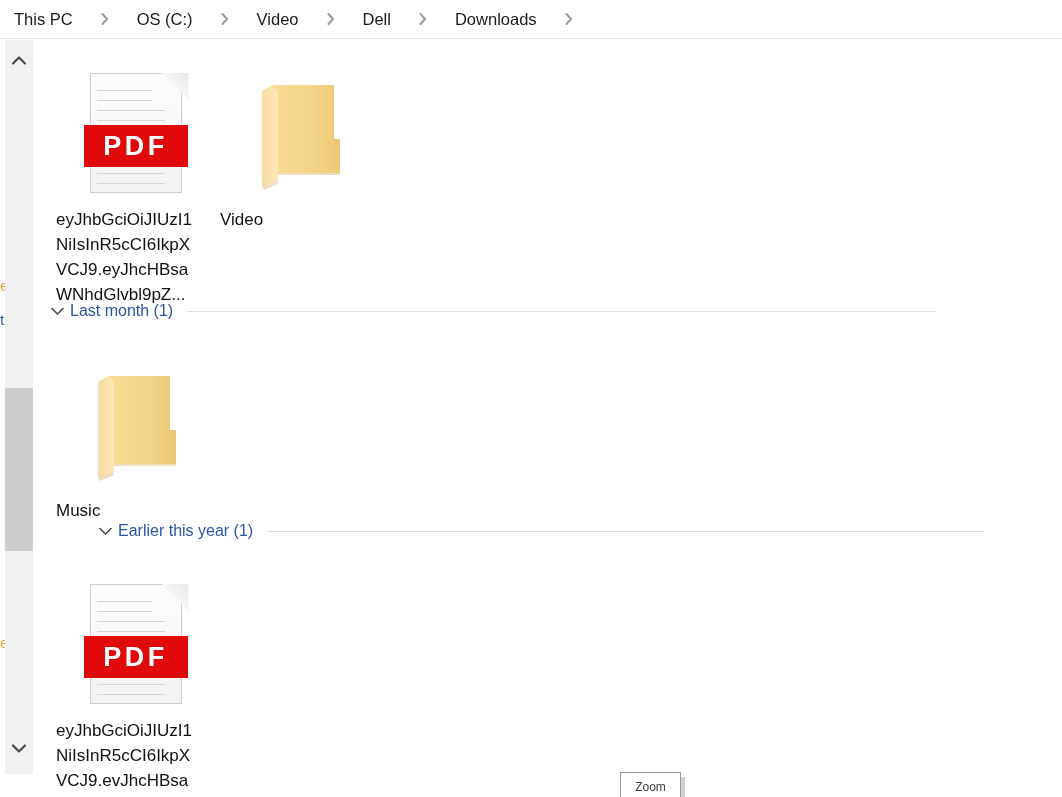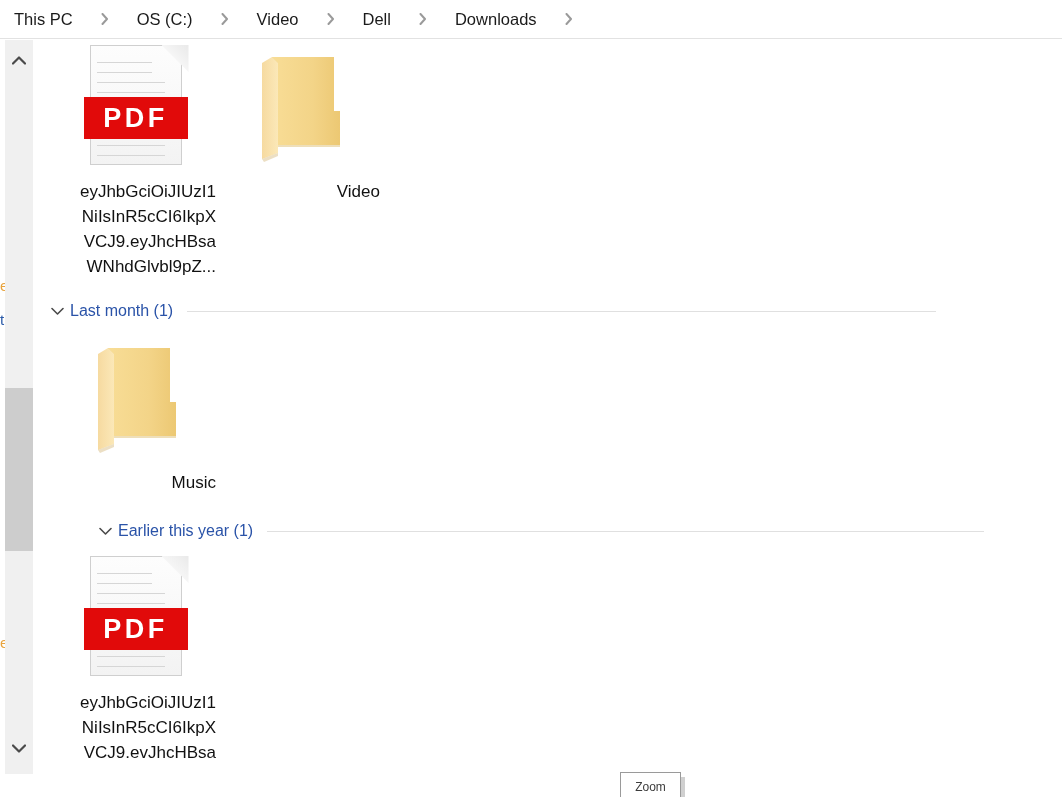--- a/index.html
+++ b/index.html
@@ -104,21 +104,22 @@
     white-space: nowrap;
     overflow: hidden;
   }
   .nav-frag.orange { color: #e8a33d; }
   .nav-frag.blue { color: #2a5aa8; }
 
   
   .item {
     position: absolute;
     width: 160px;
-    text-align: right;
+    text-align: left;
+    margin-top: 28px;
   }
   .item-icon {
     position: relative;
     width: 105px;
     height: 128px;
     margin: 0 auto;
   }
   .item-label {
     margin-top: 6px;
     font-size: 17px;

